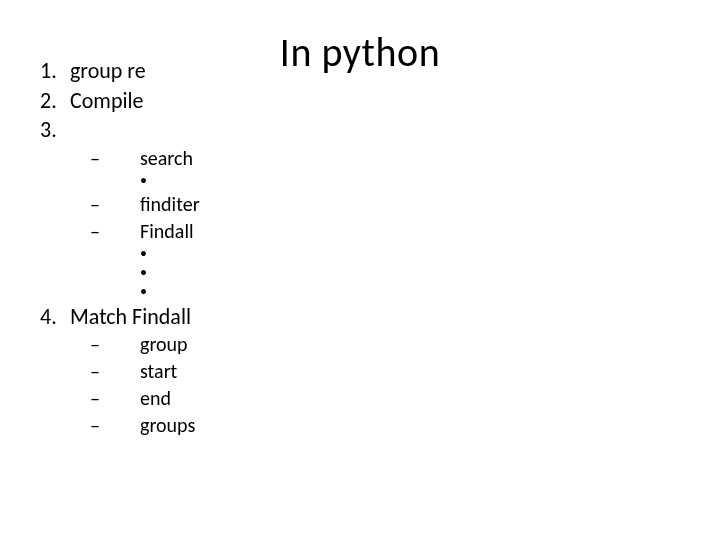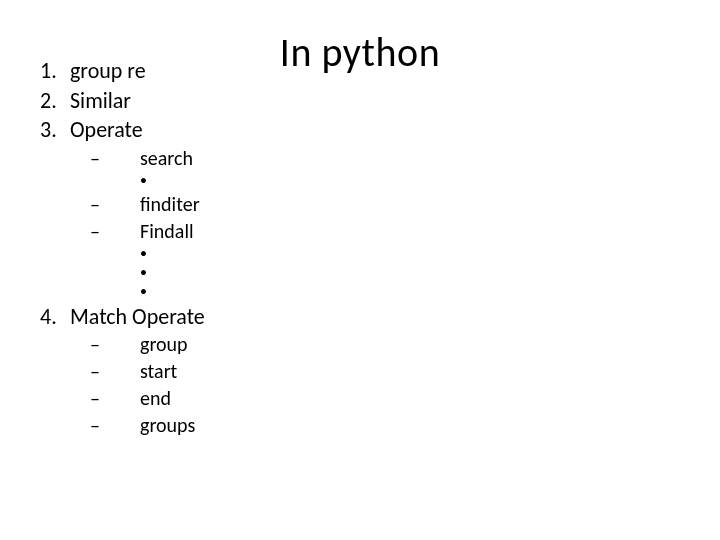--- a/index.html
+++ b/index.html
@@ -106,28 +106,27 @@
       <li>
         <div class="row">
           <span class="num">1.</span>
           <span>group re</span>
         </div>
       </li>
 
       <li>
         <div class="row">
           <span class="num">2.</span>
-          <span>Similar</span>
+          <span>Compile</span>
         </div>
       </li>
 
       <li>
         <div class="row">
           <span class="num">3.</span>
-          <span>Operate</span>
         </div>
         <ul class="ul2">
           <li>
             <div class="row">
               <span class="bullet">–</span>
               <span>search</span>
             </div>
             <ul class="ul3">
               <li>
                 <span class="bullet">•</span>
@@ -156,21 +155,21 @@
                 <span class="bullet">•</span>
               </li>
             </ul>
           </li>
         </ul>
       </li>
 
       <li>
         <div class="row">
           <span class="num">4.</span>
-          <span>Match Operate</span>
+          <span>Match Findall</span>
         </div>
         <ul class="ul2">
           <li>
             <div class="row">
               <span class="bullet">–</span>
               <span>group</span>
             </div>
           </li>
           <li>
             <div class="row">

